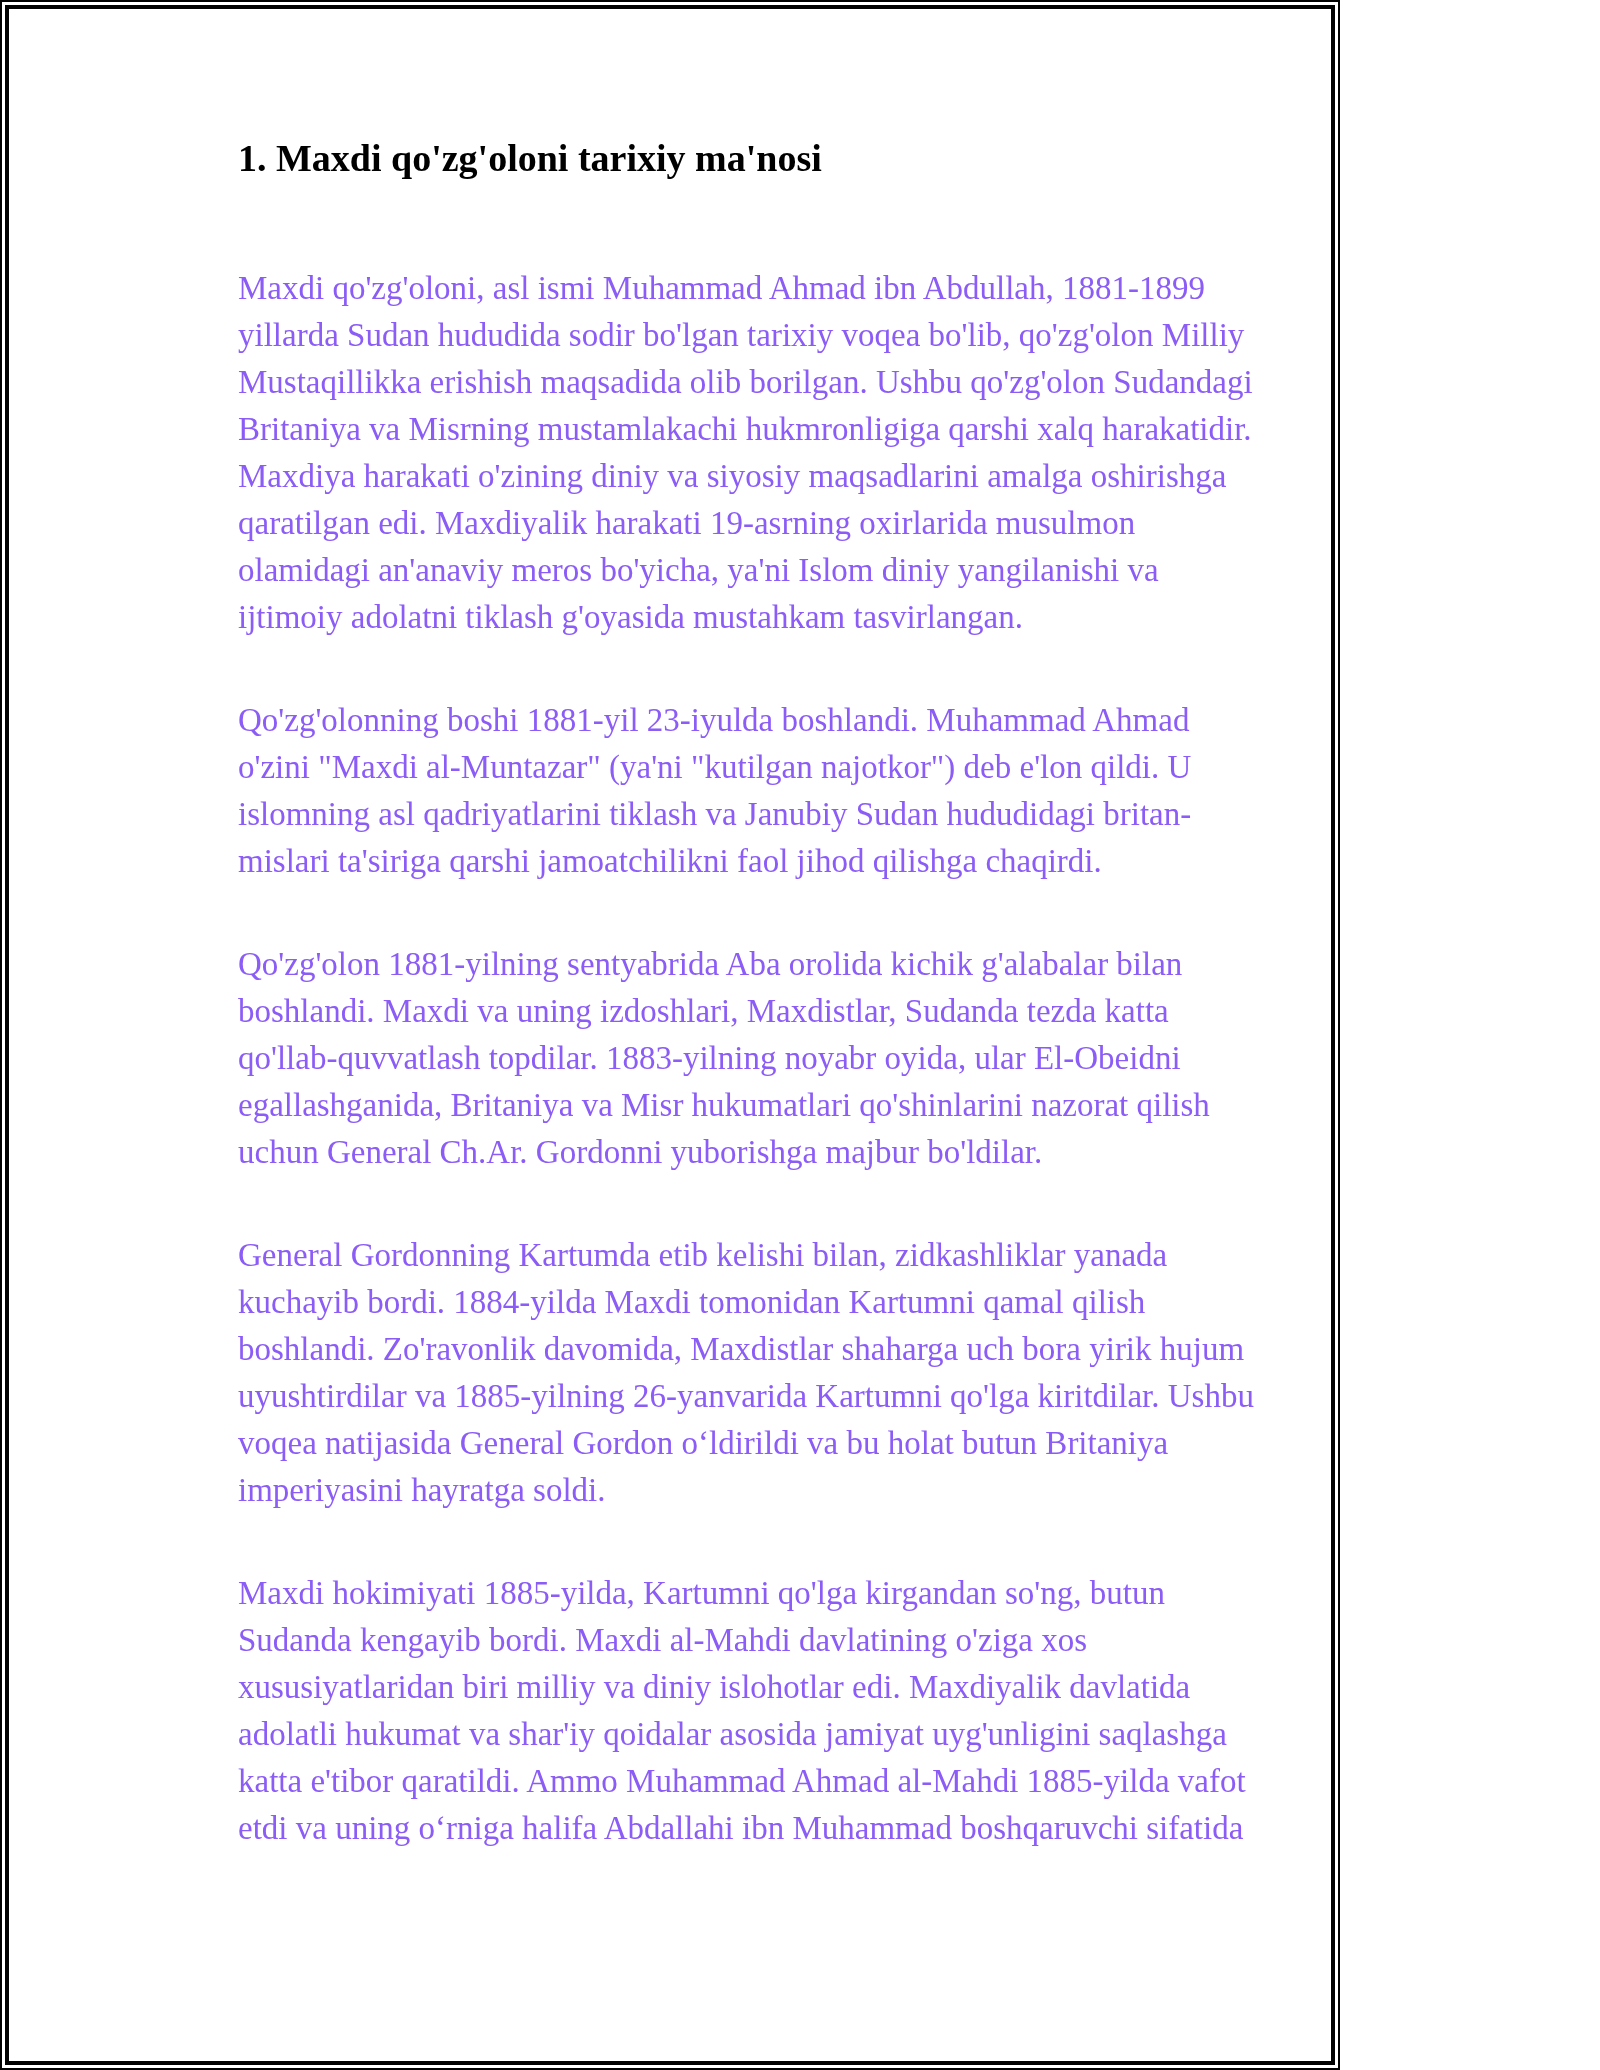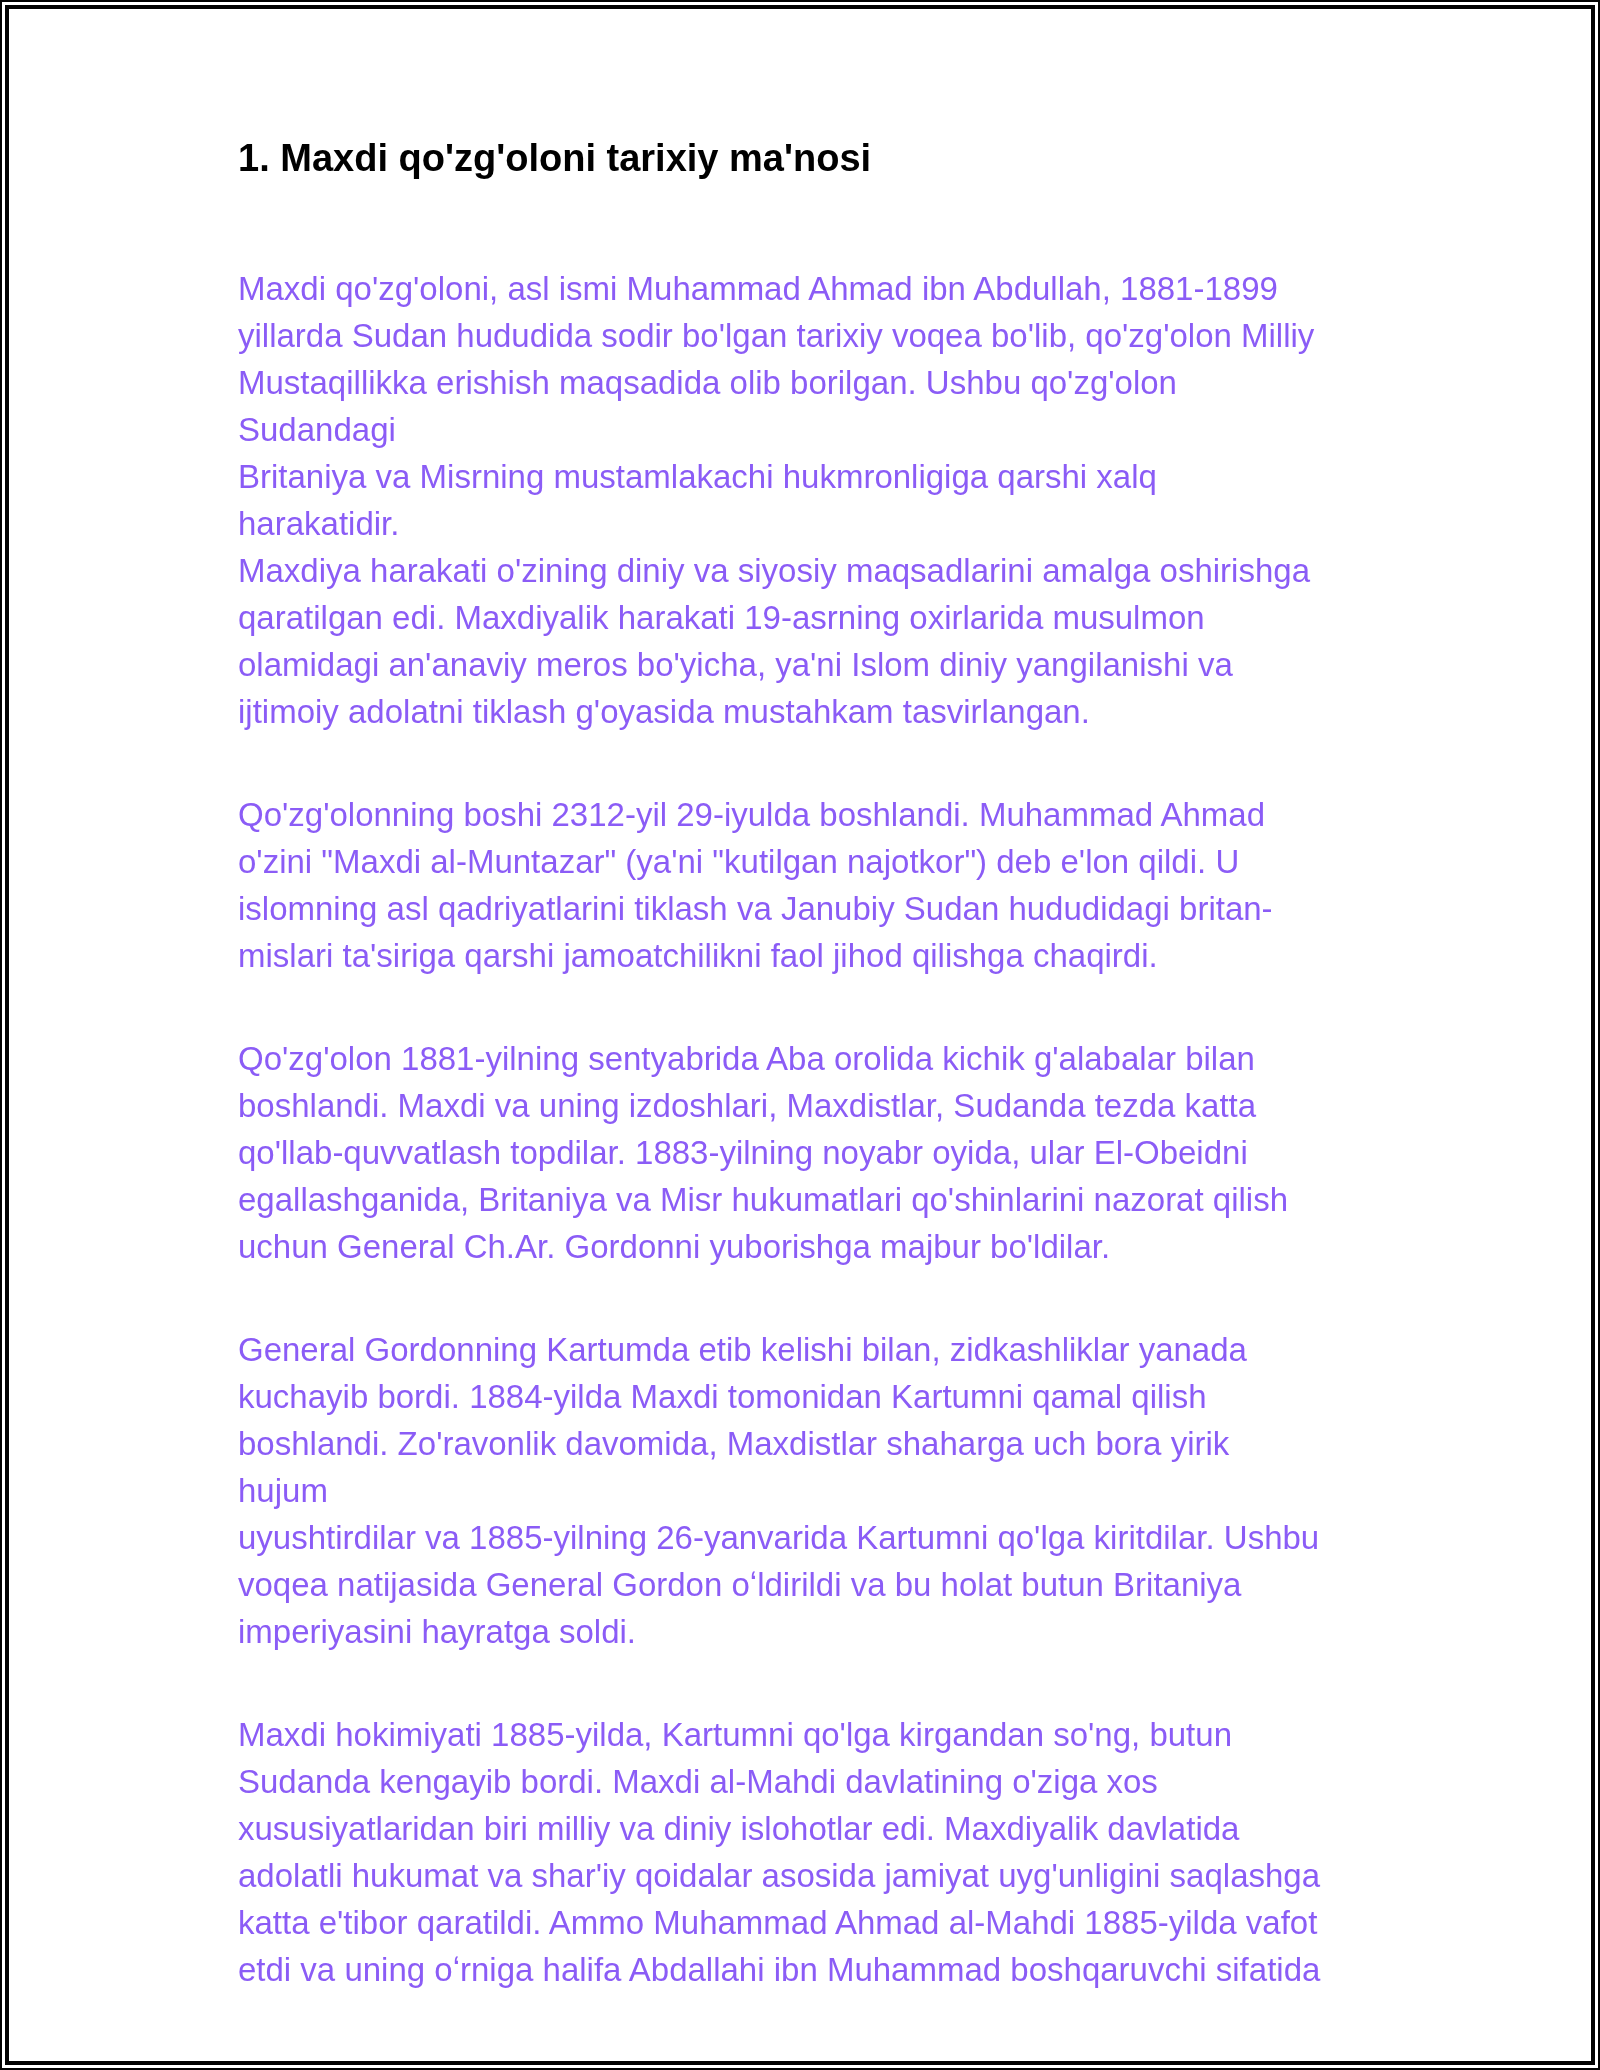--- a/index.html
+++ b/index.html
@@ -2,25 +2,25 @@
 <html><head>
 <meta charset="utf-8">
 <style>
   html, body {
     margin: 0;
     padding: 0;
     background: #ffffff;
   }
   .page {
     position: relative;
-    width: 1600px;
+    width: 1340px;
     height: 2070px;
     background: #ffffff;
     overflow: hidden;
-    font-family: Liberation Sans, sans-serif;
+    font-family: Liberation Serif, serif;
     color: #000000;
   }
   .frame-outer {
     position: absolute;
     inset: 0;
     border: 2px solid #000000;
     pointer-events: none;
   }
   .frame-inner {
     position: absolute;
@@ -61,21 +61,21 @@
 
     <p class="doc-para">Maxdi qo'zg'oloni, asl ismi Muhammad Ahmad ibn Abdullah, 1881-1899
 yillarda Sudan hududida sodir bo'lgan tarixiy voqea bo'lib, qo'zg'olon Milliy
 Mustaqillikka erishish maqsadida olib borilgan. Ushbu qo'zg'olon Sudandagi
 Britaniya va Misrning mustamlakachi hukmronligiga qarshi xalq harakatidir.
 Maxdiya harakati o'zining diniy va siyosiy maqsadlarini amalga oshirishga
 qaratilgan edi. Maxdiyalik harakati 19-asrning oxirlarida musulmon
 olamidagi an'anaviy meros bo'yicha, ya'ni Islom diniy yangilanishi va
 ijtimoiy adolatni tiklash g'oyasida mustahkam tasvirlangan.</p>
 
-    <p class="doc-para">Qo'zg'olonning boshi 2312-yil 29-iyulda boshlandi. Muhammad Ahmad
+    <p class="doc-para">Qo'zg'olonning boshi 1881-yil 23-iyulda boshlandi. Muhammad Ahmad
 o'zini "Maxdi al-Muntazar" (ya'ni "kutilgan najotkor") deb e'lon qildi. U
 islomning asl qadriyatlarini tiklash va Janubiy Sudan hududidagi britan-
 mislari ta'siriga qarshi jamoatchilikni faol jihod qilishga chaqirdi.</p>
 
     <p class="doc-para">Qo'zg'olon 1881-yilning sentyabrida Aba orolida kichik g'alabalar bilan
 boshlandi. Maxdi va uning izdoshlari, Maxdistlar, Sudanda tezda katta
 qo'llab-quvvatlash topdilar. 1883-yilning noyabr oyida, ular El-Obeidni
 egallashganida, Britaniya va Misr hukumatlari qo'shinlarini nazorat qilish
 uchun General Ch.Ar. Gordonni yuborishga majbur bo'ldilar.</p>
 

